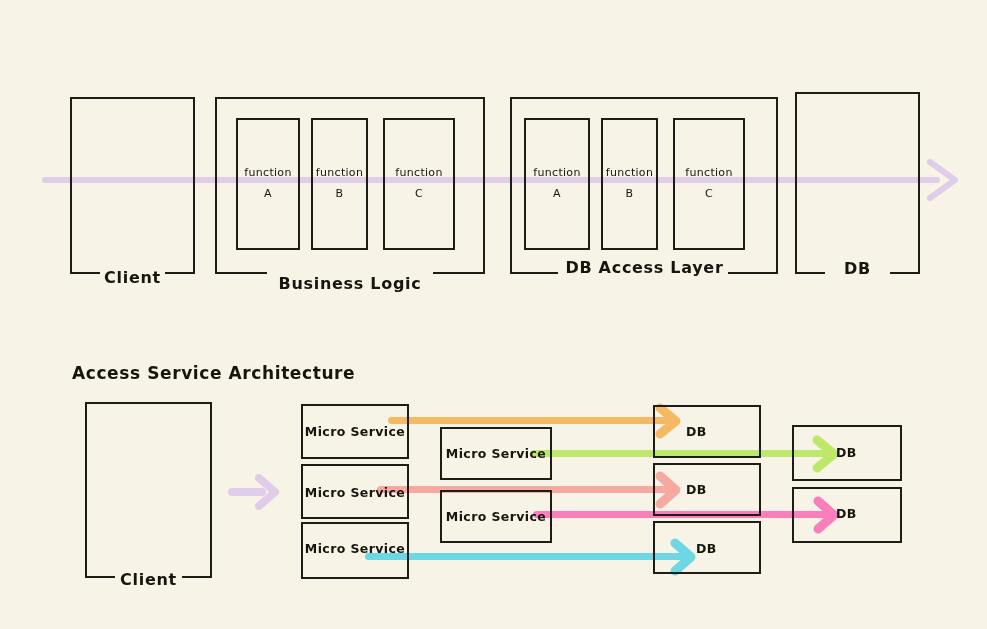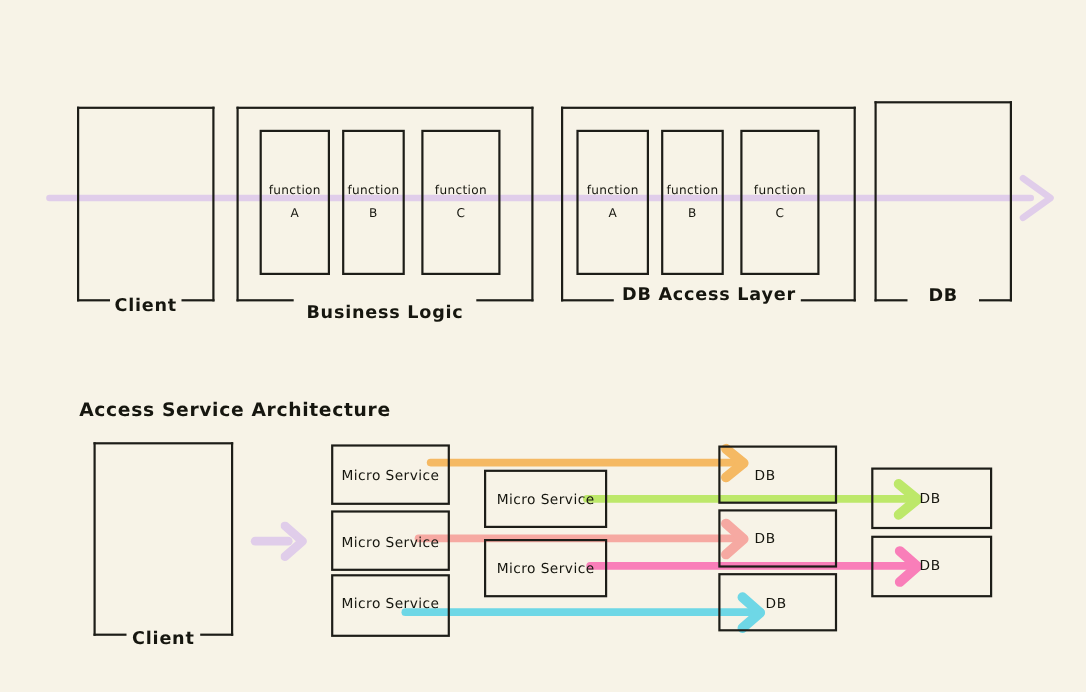--- a/index.html
+++ b/index.html
@@ -83,20 +83,21 @@
     color: #16160f;
     line-height: 1.9;
   }
   .box-label-center {
     position: absolute;
     font-family: "DejaVu Sans", sans-serif;
     font-size: 12.5px;
     letter-spacing: 0.4px;
     color: #16160f;
     white-space: nowrap;
+    font-weight: bold;
   }
   
   .flow {
     position: absolute;
     border-radius: 4px;
   }
   .arrowhead {
     position: absolute;
   }
 </style>

